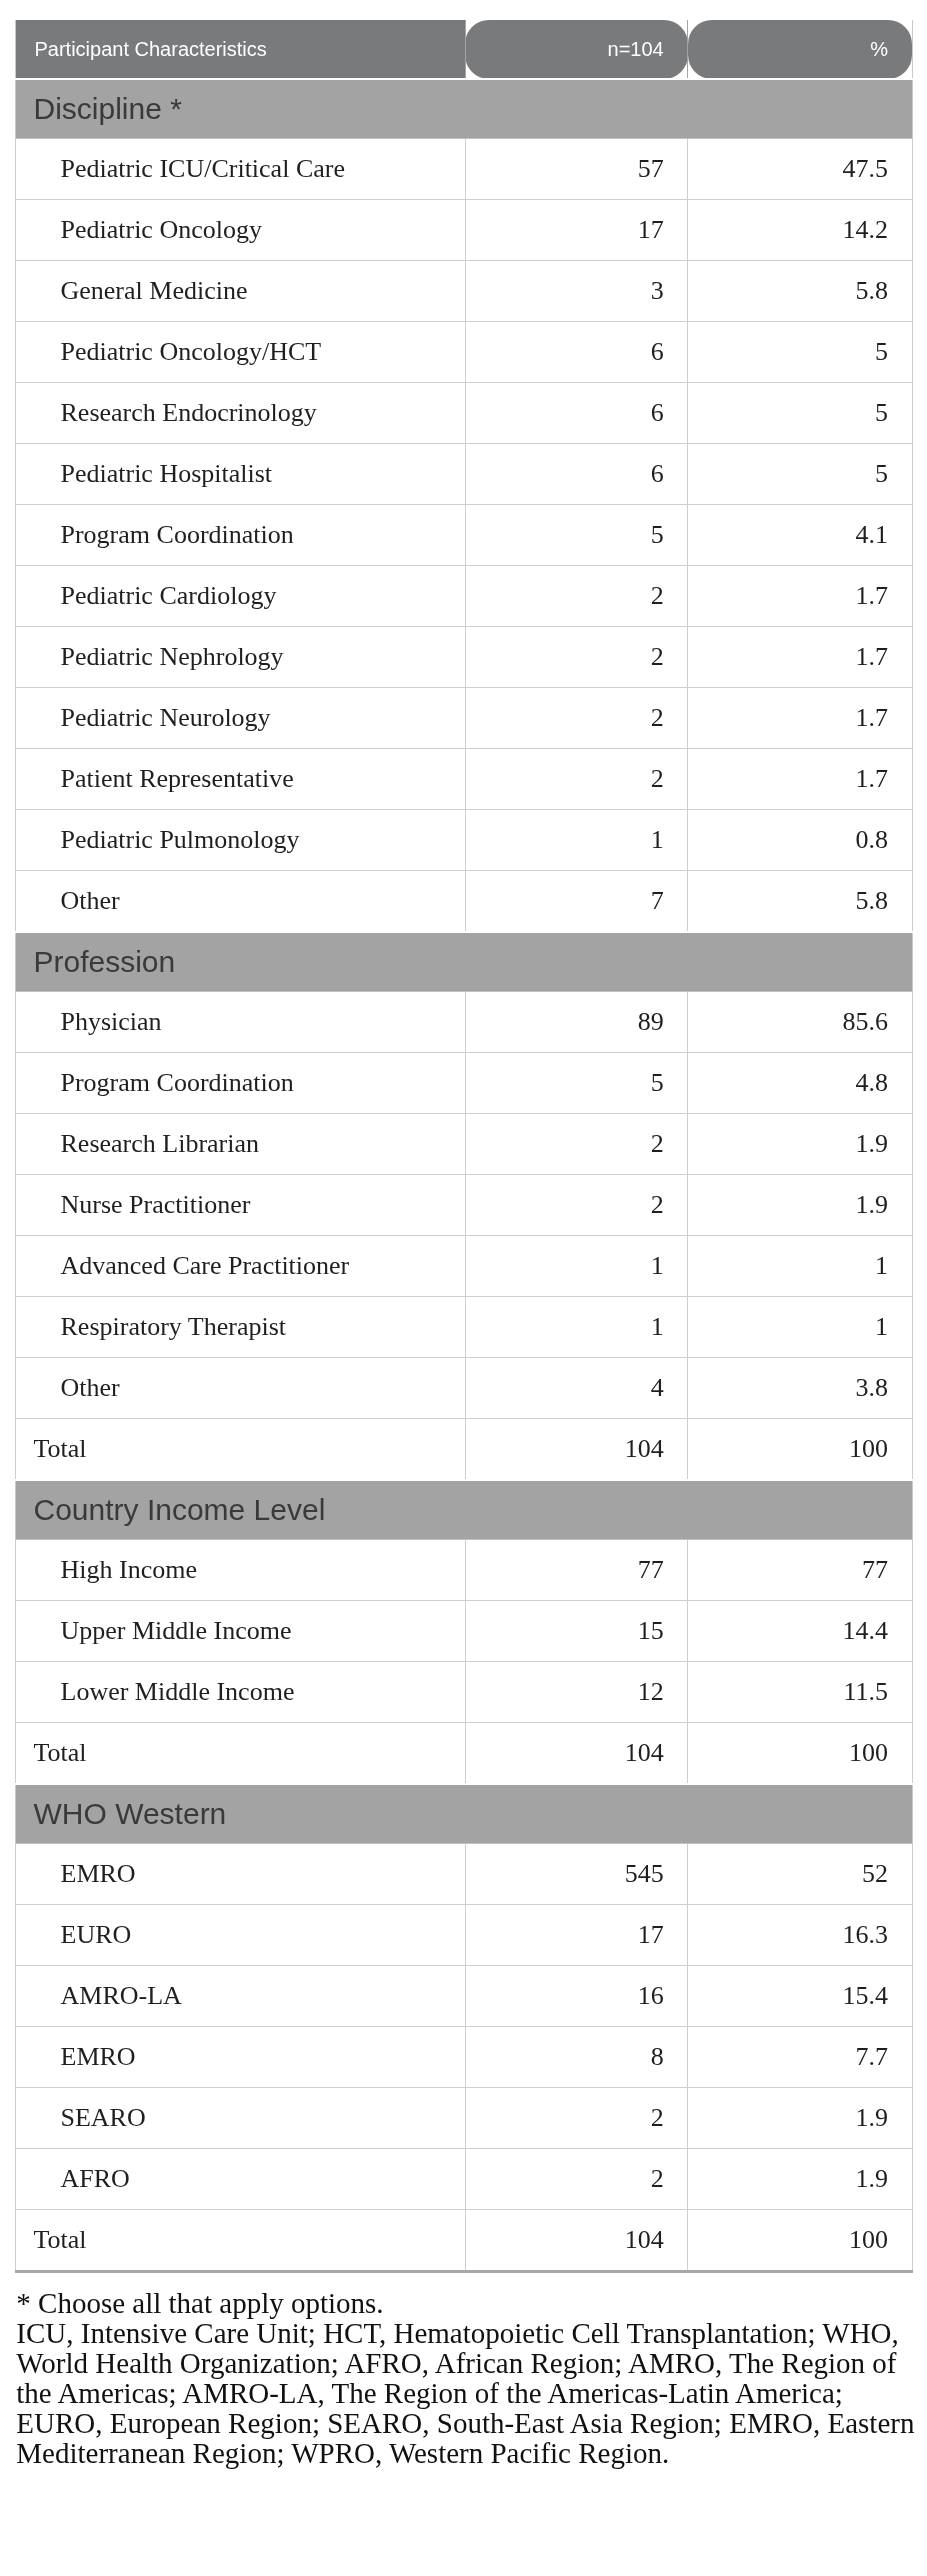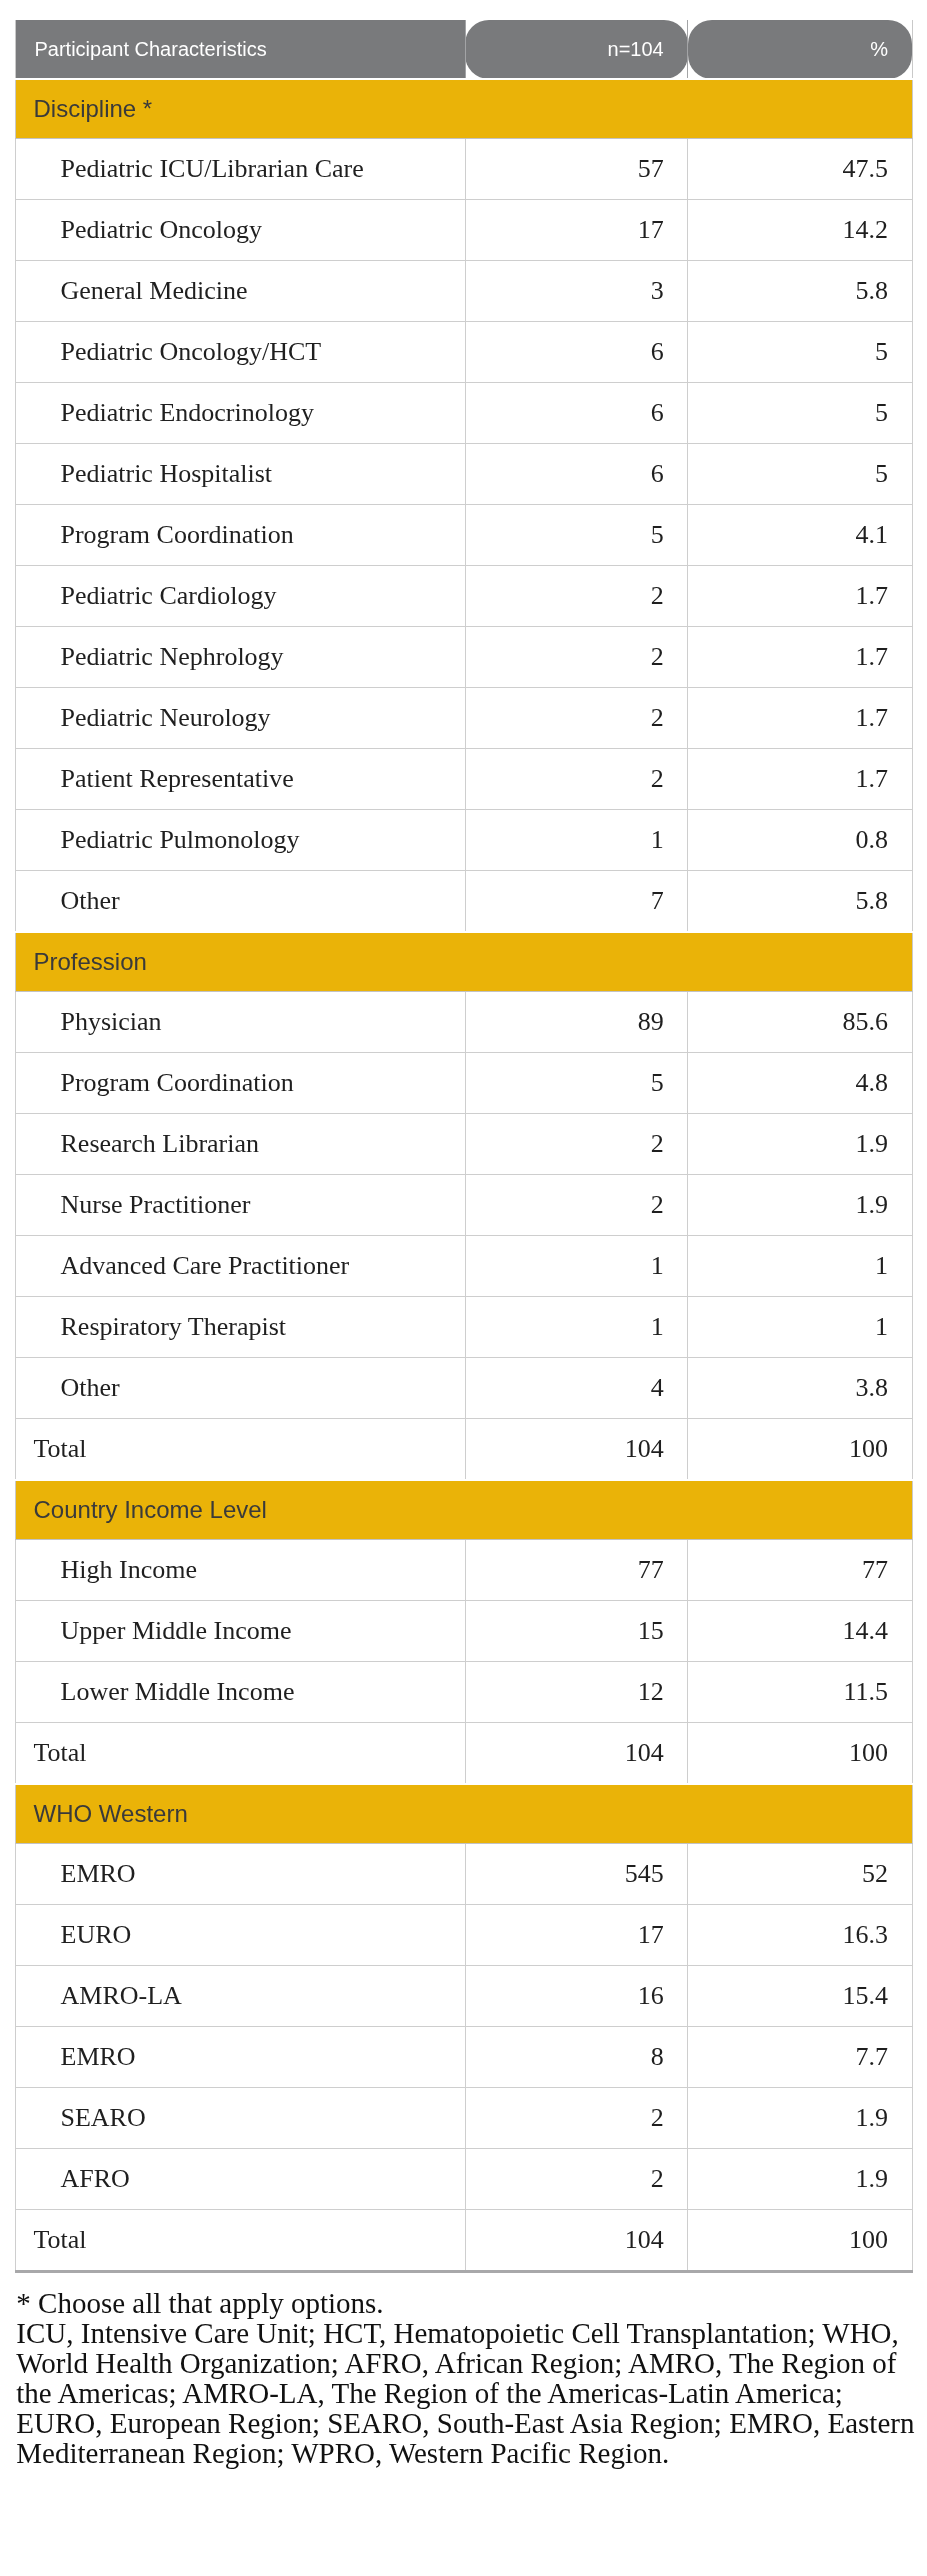--- a/index.html
+++ b/index.html
@@ -35,24 +35,24 @@
     font-weight: 400;
     height: 58px;
     padding: 0;
     border-bottom: 2.7px solid #ffffff;
   }
   thead th.c0 { text-align: left; padding-left: 19px; }
   thead th.c1, thead th.c2 { text-align: right; padding-right: 23.5px; border-radius: 24px; }
   thead th.c1, thead th.c2 { border-left: 1.8px solid #a3a4a6; }
 
   tr.section-row td {
-    background: #eab308;
+    background: #a3a3a3;
     color: #3a3a3a;
     font-family: "Liberation Sans", "DejaVu Sans", sans-serif;
-    font-size: 24px;
+    font-size: 30px;
     font-weight: 400;
     height: 56px;
     padding-left: 18px;
     text-align: left;
     border-top: 2.7px solid #ffffff;
     border-bottom: 1.8px solid #c2c2c4;
   }
 
   tr.data-row td {
     background: #ffffff;
@@ -92,41 +92,41 @@
         <th class="c0">Participant Characteristics</th>
         <th class="c1">n=104</th>
         <th class="c2">%</th>
       </tr>
     </thead>
     <tbody>
         <tr class="section-row">
           <td colspan="3">Discipline *</td>
         </tr>
         <tr class="data-row">
-          <td class="c0">Pediatric ICU/Librarian Care</td>
+          <td class="c0">Pediatric ICU/Critical Care</td>
           <td class="c1">57</td>
           <td class="c2">47.5</td>
         </tr>
         <tr class="data-row">
           <td class="c0">Pediatric Oncology</td>
           <td class="c1">17</td>
           <td class="c2">14.2</td>
         </tr>
         <tr class="data-row">
           <td class="c0">General Medicine</td>
           <td class="c1">3</td>
           <td class="c2">5.8</td>
         </tr>
         <tr class="data-row">
           <td class="c0">Pediatric Oncology/HCT</td>
           <td class="c1">6</td>
           <td class="c2">5</td>
         </tr>
         <tr class="data-row">
-          <td class="c0">Pediatric Endocrinology</td>
+          <td class="c0">Research Endocrinology</td>
           <td class="c1">6</td>
           <td class="c2">5</td>
         </tr>
         <tr class="data-row">
           <td class="c0">Pediatric Hospitalist</td>
           <td class="c1">6</td>
           <td class="c2">5</td>
         </tr>
         <tr class="data-row">
           <td class="c0">Program Coordination</td>

